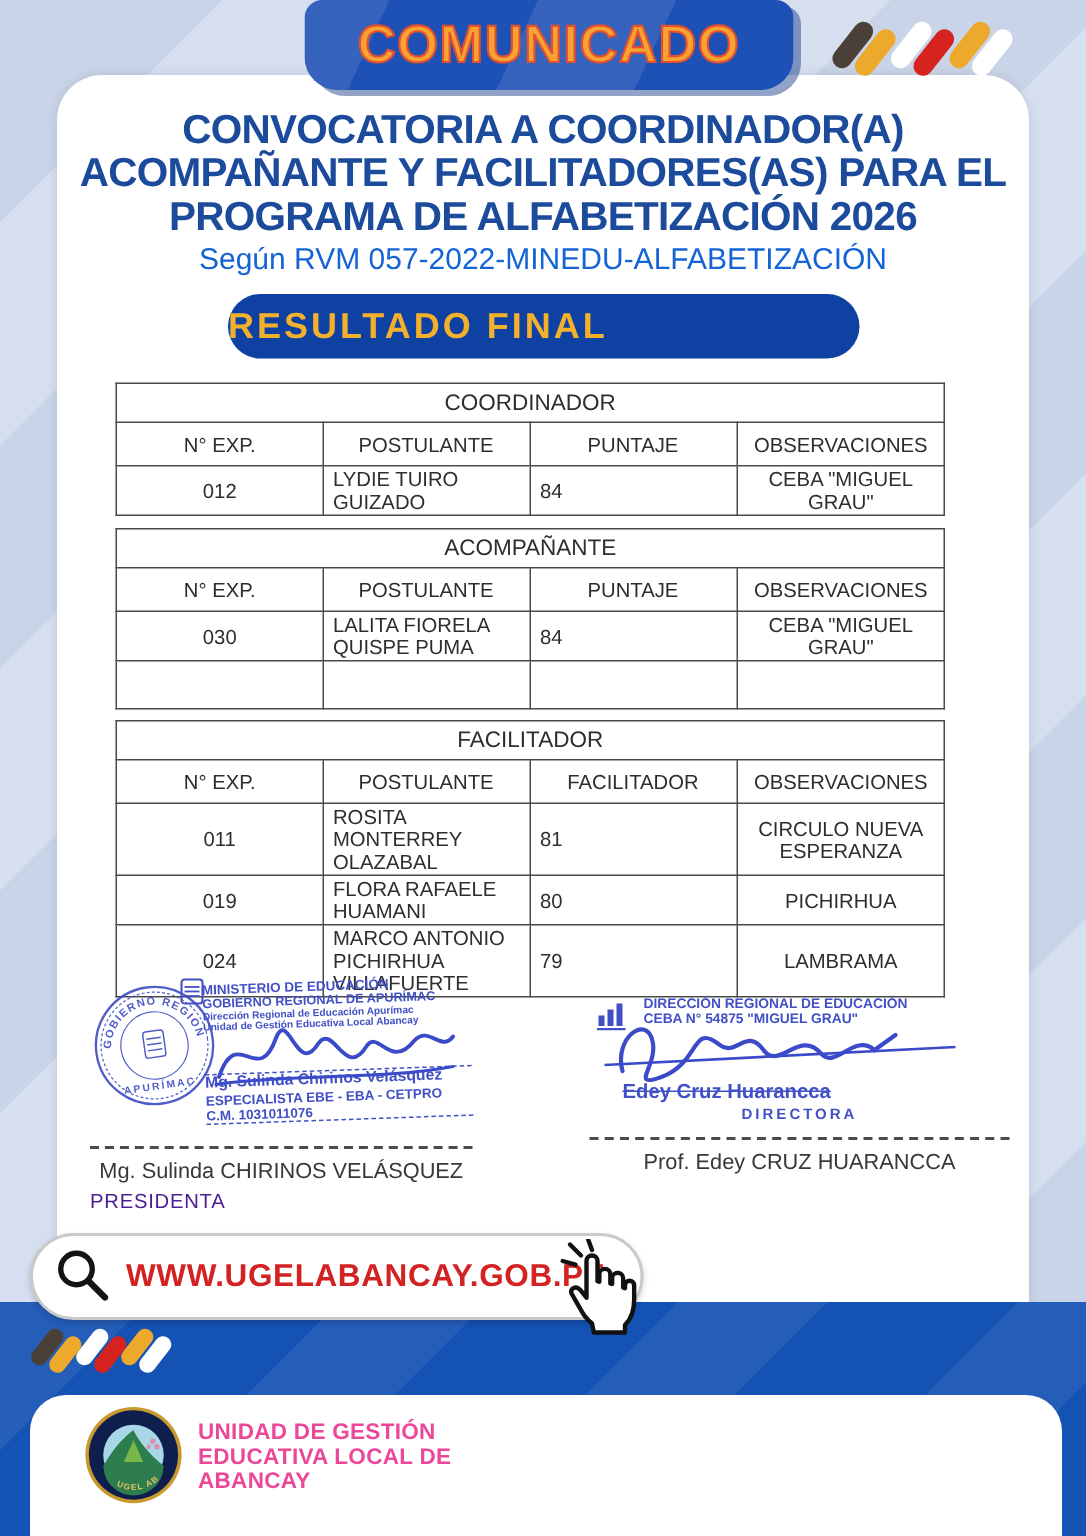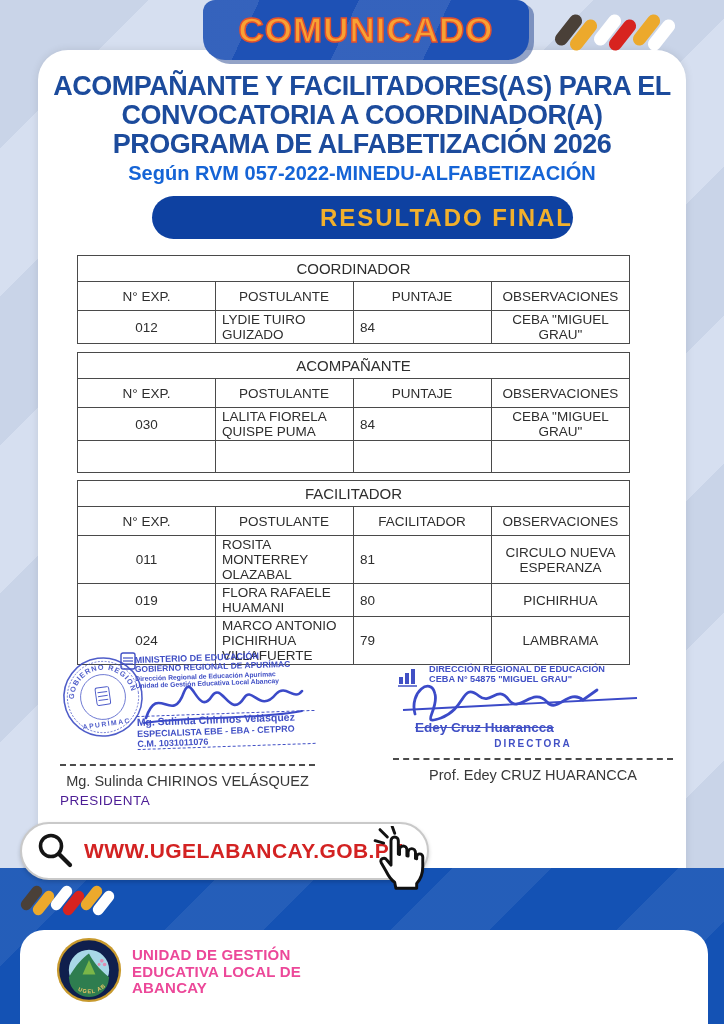--- a/index.html
+++ b/index.html
@@ -28,26 +28,26 @@
   .main-card{
     position:absolute;left:38px;top:50px;width:648px;height:850px;z-index:2;
     background:#ffffff;border-radius:30px;box-shadow:0 0 8px rgba(0,0,0,.10);
   }
   .doc-title{
     position:absolute;left:0;top:22px;width:100%;text-align:center;
     color:#1c4b9c;font-weight:800;font-size:27px;line-height:29px;letter-spacing:-.5px;
   }
   .doc-subtitle{
     position:absolute;left:0;top:112px;width:100%;text-align:center;
-    color:#1564d6;font-weight:700;font-size:20px;
+    color:#1564d6;font-weight:400;font-size:20px;
   }
   .result-btn{
     position:absolute;left:114px;top:146px;width:421px;height:43px;
     background:#0e41a1;border-radius:22px;
-    display:flex;align-items:center;justify-content:flex-end;
+    display:flex;align-items:center;justify-content:flex-start;
   }
   .result-btn span{color:#f2b02c;font-weight:800;font-size:24px;letter-spacing:2px;}
   
   .tbl-wrap{position:absolute;left:39px;width:553px;}
   .tw0{top:205px}.tw1{top:302px}.tw2{top:430px}
   .doc-table{width:100%;border-collapse:collapse;table-layout:fixed;color:#2e2e2e;padding-left:14px;}
   .doc-table th,.doc-table td{border:1.4px solid #4a4a4a;font-weight:400;overflow:hidden;}
   .doc-table .tbl-title{font-size:15px;text-align:center;height:23px;}
   .doc-table th.col{font-size:13.5px;height:26px;}
   .doc-table td{font-size:13.5px;height:29px;padding:1px 6px;line-height:15px;}
@@ -114,22 +114,22 @@
     <div class="bar c-dark" style="left:562px;top:12px"></div>
     <div class="bar c-yel" style="left:577px;top:17px"></div>
     <div class="bar c-wht" style="left:601px;top:12px"></div>
     <div class="bar c-red" style="left:616px;top:17px"></div>
     <div class="bar c-yel" style="left:640px;top:12px"></div>
     <div class="bar c-wht" style="left:655px;top:17px"></div>
   </div>
 
   <div class="main-card">
     <div class="doc-title">
+      <div>CONVOCATORIA A COORDINADOR(A)</div>
       <div>ACOMPAÑANTE Y FACILITADORES(AS) PARA EL</div>
-      <div>CONVOCATORIA A COORDINADOR(A)</div>
       <div>PROGRAMA DE ALFABETIZACIÓN 2026</div>
     </div>
     <div class="doc-subtitle">Según RVM 057-2022-MINEDU-ALFABETIZACIÓN</div>
 
     <div class="result-btn">
       <span>RESULTADO FINAL</span>
     </div>
 
     <div class="tbl-wrap tw0 t0">
         <table class="doc-table">

